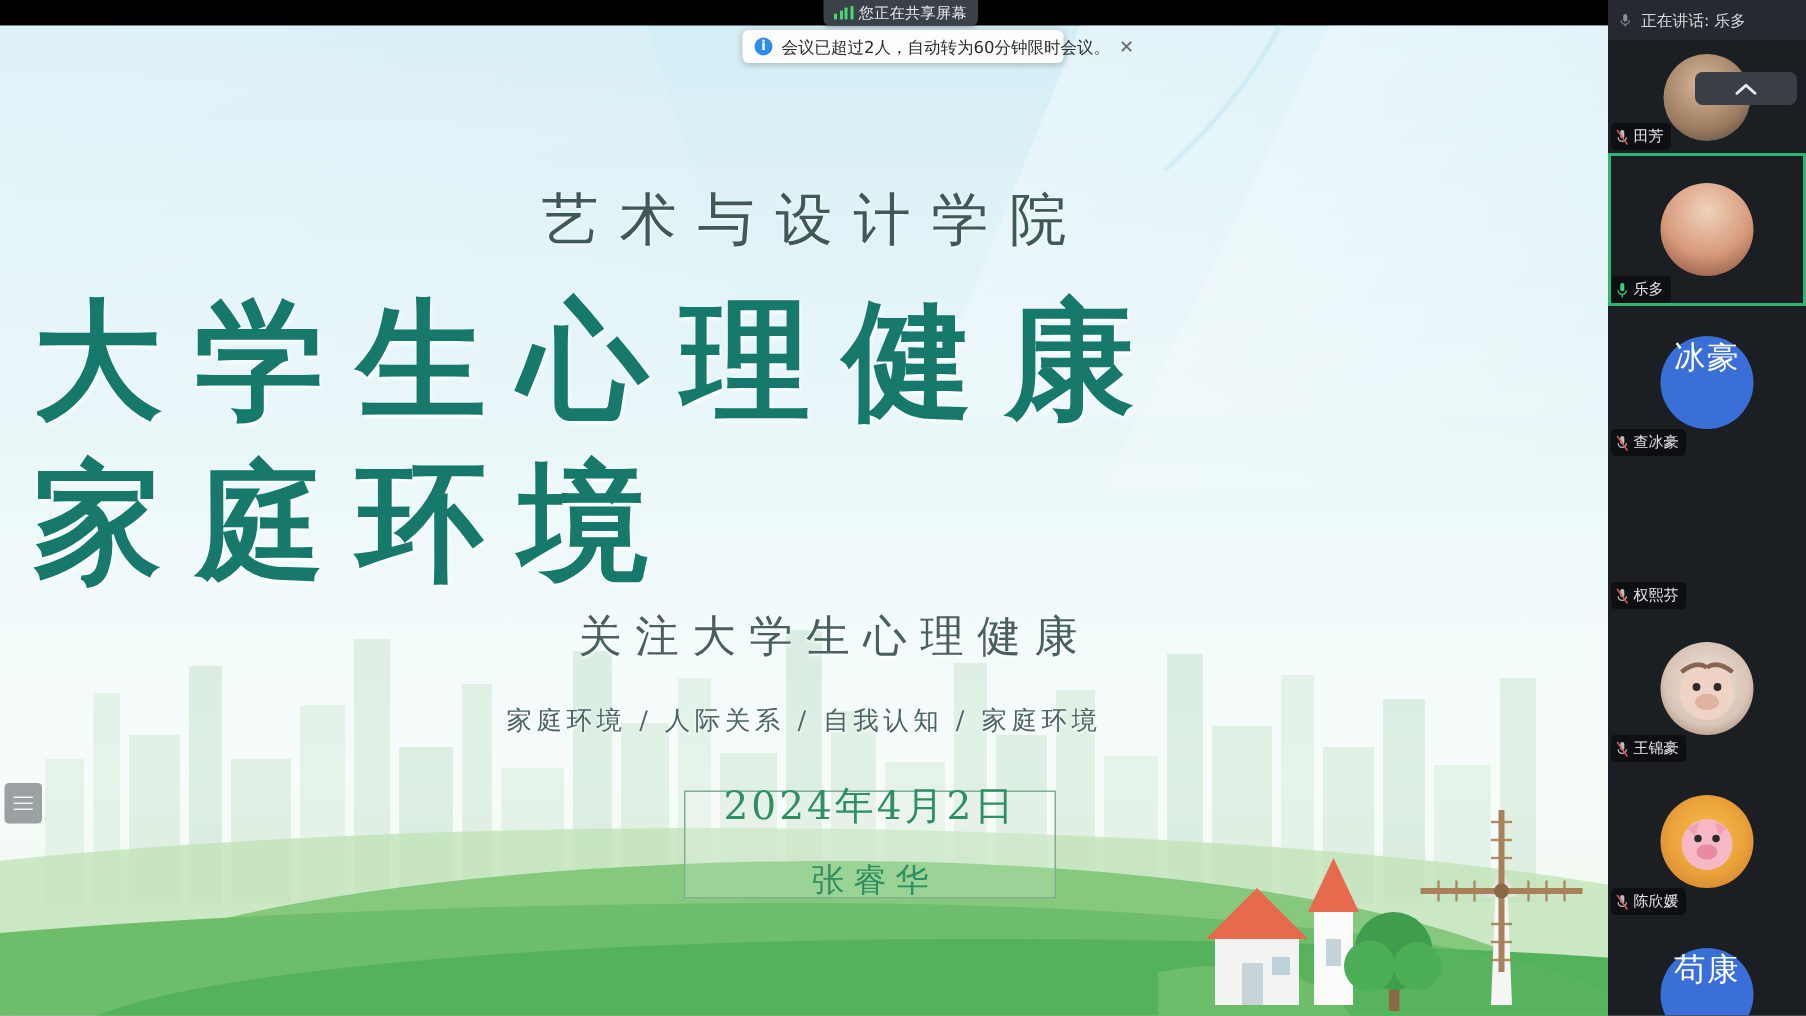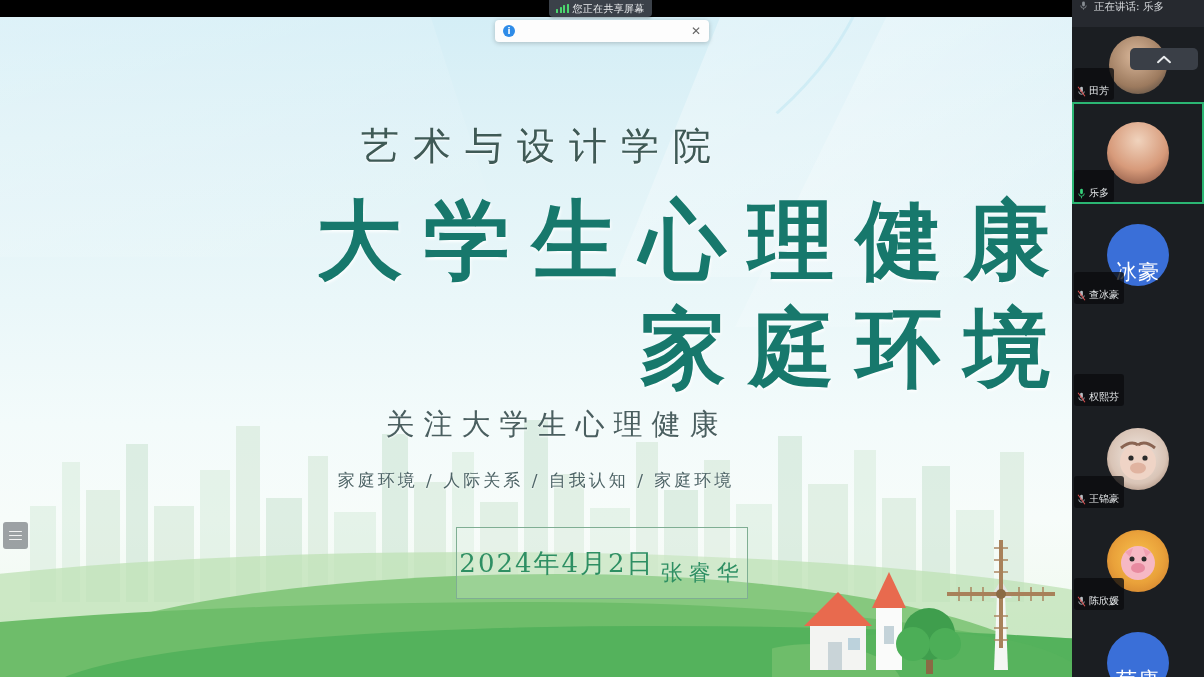--- a/index.html
+++ b/index.html
@@ -68,43 +68,43 @@
 
   
   .slide-text { position:absolute; left:0; top:0; width:1072px; height:677px; }
   #school {
     position:absolute; top:104px; left:0; width:1072px; text-align:center;
     font-family:"DejaVu Serif","Liberation Serif",serif;
     font-size:38px; letter-spacing:14px; color:#3f5a56; text-indent:14px;
     text-shadow:0 1px 2px rgba(255,255,255,.9);
   }
   #title1, #title2 {
-    position:absolute; left:0; width:1072px; text-align:right;
+    position:absolute; left:0; width:1072px; text-align:left;
     font-family:"DejaVu Serif","Liberation Serif",serif;
     font-weight:bold; color:#17786c;
     text-shadow:1px 2px 3px rgba(255,255,255,.85);
   }
   #title1 { top:166px; font-size:86px; letter-spacing:22px; text-indent:22px; }
   #title2 { top:274px; font-size:86px; letter-spacing:22px; text-indent:22px; }
   #subtitle {
     position:absolute; top:388px; left:0; width:1104px; text-align:center;
     font-family:"DejaVu Serif","Liberation Serif",serif;
     font-size:29px; letter-spacing:9px; color:#4a5f60; text-indent:9px;
     text-shadow:0 1px 2px rgba(255,255,255,.9);
   }
   #keywords {
     position:absolute; top:452px; left:0; width:1072px; text-align:center;
     font-family:"DejaVu Serif","Liberation Serif",serif;
     font-size:17px; letter-spacing:3px; color:#4d6466;
     text-shadow:0 1px 2px rgba(255,255,255,.9);
   }
   #datebox {
-    position:absolute; top:510px; left:456px; width:292px; height:72px;
+    position:absolute; top:510px; left:456px; width:248px; height:72px;
     border:1px solid #7fae93; background:rgba(255,255,255,.18);
-    display:flex; flex-direction:row; align-items:center; justify-content:center;
+    display:flex; flex-direction:column; align-items:center; justify-content:center;
   }
   #date {
     font-family:"DejaVu Serif","Liberation Serif",serif;
     font-size:26px; color:#2e8f63; letter-spacing:2px; line-height:1.1;
   }
   #presenter {
     font-family:"DejaVu Serif","Liberation Serif",serif;
     font-size:22px; color:#2e8f63; letter-spacing:6px; text-indent:6px;
     margin-top:20px;
   }
@@ -147,21 +147,21 @@
   #left-panel-btn .lines span {
     display:block; height:1.5px; background:#f2f2f2; margin:2.5px 0; border-radius:1px;
   }
 
   
   #sidebar {
     position:absolute; right:0; top:0; width:132px; height:677px;
     background:#1f2227; z-index:50; overflow:hidden;
   }
   #speaking-bar {
-    height:27px; display:flex; gap:5px;
+    height:27px; display:flex; align-items:center; gap:5px;
     padding:0 6px; color:#d6d9dc; font-size:10.5px;
     background:#26292f;
   }
   #speaking-bar .mic {
     width:11px; height:11px; flex:0 0 11px; opacity:.85;
   }
   #collapse-btn {
     position:absolute; right:6px; top:48px; width:68px; height:22px;
     background:#3a3f47; border-radius:5px;
     display:flex; align-items:center; justify-content:center; z-index:60;
@@ -170,29 +170,29 @@
 
   .tile {
     position:relative; width:132px; height:102px;
     background:#1b1e22; overflow:hidden;
   }
   .tile.active { outline:2px solid #2bb673; outline-offset:-2px; }
   .tile .namebadge {
     position:absolute; left:2px; bottom:2px;
     background:rgba(10,12,14,.78); border-radius:3px;
     display:flex; align-items:center; gap:3px;
-    padding:16px 5px 2px 3px; font-size:10px; color:#e3e6e8;
+    padding:2px 5px 2px 3px; font-size:10px; color:#e3e6e8;
     max-width:92%; white-space:nowrap; overflow:hidden;
   }
   .tile .namebadge .micico { width:9px; height:11px; flex:0 0 9px; }
   .avatar-circle {
     position:absolute; left:50%; top:50%; transform:translate(-50%,-50%);
     width:62px; height:62px; border-radius:50%;
     background:#3a6fd8;
-    display:flex; align-items:flex-end; justify-content:center;
+    display:flex; align-items:flex-start; justify-content:center;
     color:#fff; font-size:21px; letter-spacing:1px;
     font-family:"DejaVu Sans","Liberation Sans",sans-serif;
   }
   .photo {
     position:absolute; left:50%; top:50%; transform:translate(-50%,-50%);
     width:62px; height:62px; border-radius:50%; overflow:hidden;
   }
 </style>
 </head>
 <body>
@@ -311,20 +311,21 @@
     <i style="height:4px"></i>
       <i style="height:6px"></i>
       <i style="height:8px"></i>
       <i style="height:9px"></i>
   </span>
   <span>您正在共享屏幕</span>
 </div>
 
 <div id="toast">
   <span class="info-dot">i</span>
+  <span>会议已超过2人，自动转为60分钟限时会议。</span>
   <span class="toast-close">✕</span>
 </div>
 
 <div id="sidebar">
 
   <div id="speaking-bar">
     <svg class="mic" viewBox="0 0 24 24">
       <rect x="9" y="3" width="6" height="11" rx="3" fill="#9aa0a6"></rect>
       <path d="M6 12a6 6 0 0 0 12 0" stroke="#9aa0a6" stroke-width="1.8" fill="none"></path>
       <line x1="12" y1="18" x2="12" y2="21" stroke="#9aa0a6" stroke-width="1.8"></line>

